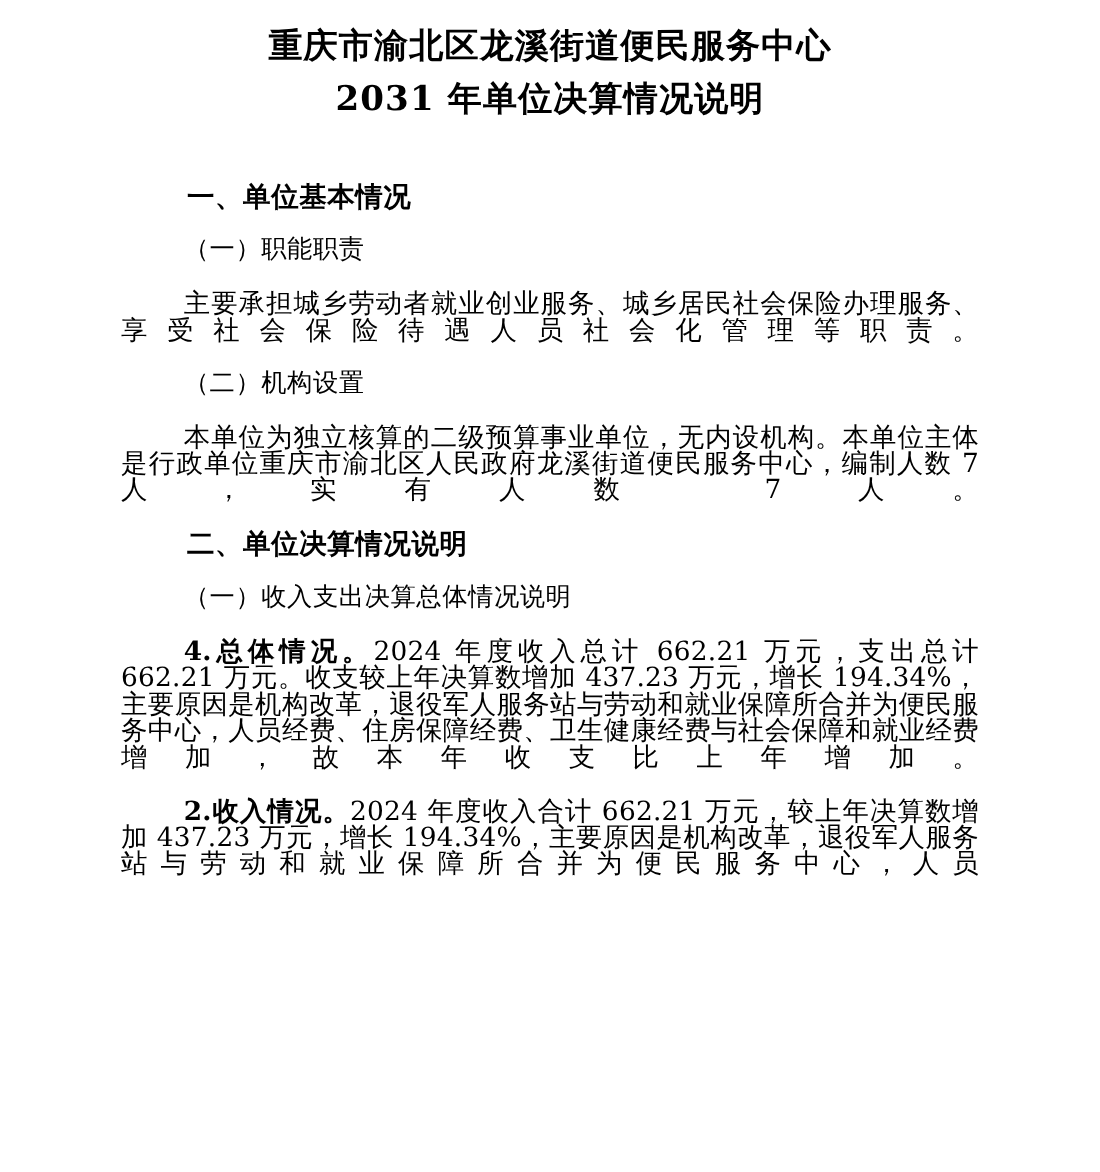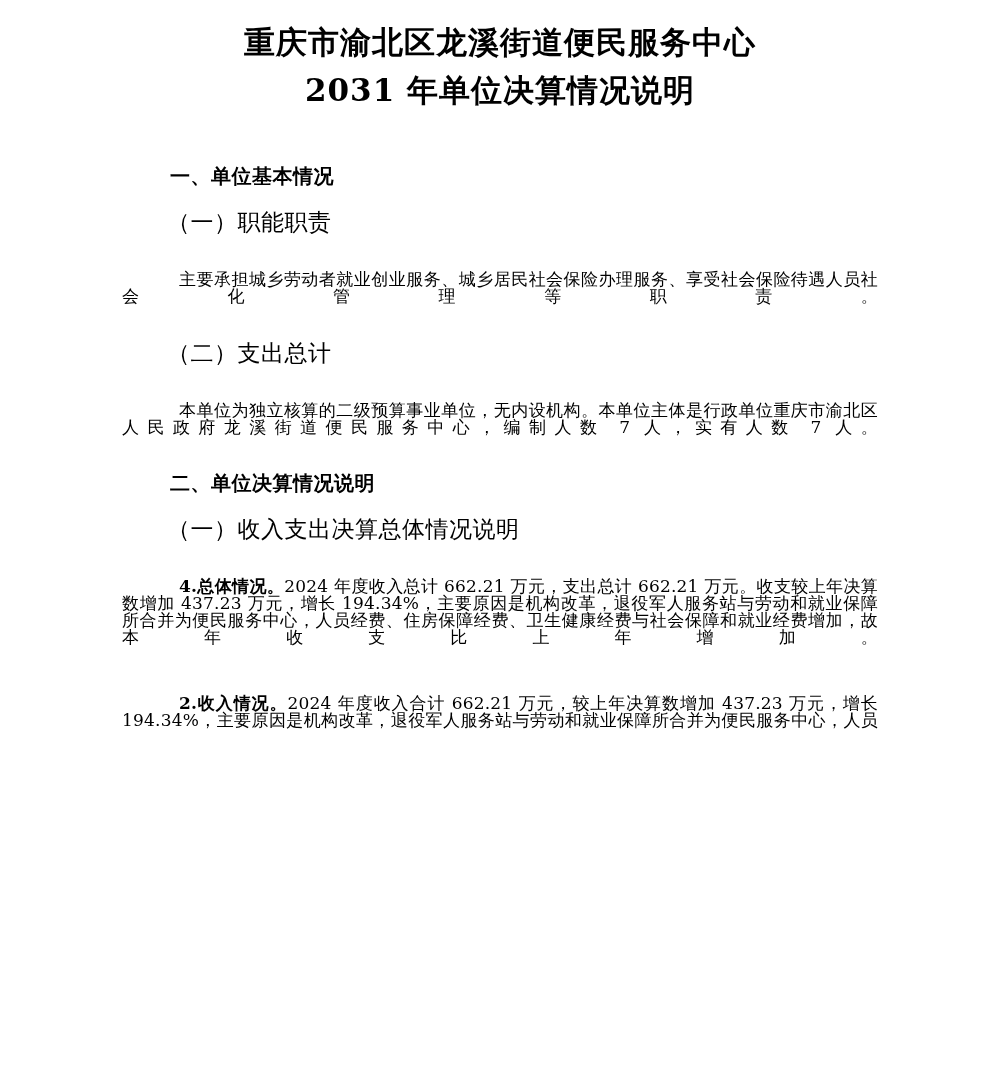--- a/index.html
+++ b/index.html
@@ -34,42 +34,42 @@
   .doc-title .line {
     display: block;
     white-space: nowrap;
   }
   .spacer-after-title {
     height: 52px;
   }
   .h2 {
     font-family: "DejaVu Serif", "Liberation Serif", serif;
     font-weight: bold;
-    font-size: 20px;
+    font-size: 25px;
     line-height: 1.0;
     margin: 0;
     padding: 0 0 0 60px;
     letter-spacing: 0.5px;
     white-space: nowrap;
   }
   .h3 {
     font-family: "DejaVu Serif", "Liberation Serif", serif;
     font-weight: normal;
     font-size: 23px;
     line-height: 1.0;
     margin: 0;
     padding: 0 0 0 57px;
     letter-spacing: 0.5px;
     white-space: nowrap;
   }
   .para {
     font-family: "DejaVu Serif", "Liberation Serif", serif;
-    font-size: 17px;
+    font-size: 24px;
     line-height: 1.0;
-    margin: 12px;
+    margin: 0;
     padding: 0;
     text-align: justify;
     text-align-last: left;
     text-indent: 57px;
     letter-spacing: 0.2px;
   }
   .para.justify-full {
     text-align: justify;
     text-align-last: justify;
   }
@@ -92,21 +92,21 @@
 
   <h2 class="h2">一、单位基本情况</h2>
   <div class="gap-md"></div>
 
   <h3 class="h3">（一）职能职责</h3>
   <div class="gap-md"></div>
 
   <p class="para justify-full">主要承担城乡劳动者就业创业服务、城乡居民社会保险办理服务、享受社会保险待遇人员社会化管理等职责。</p>
   <div class="gap-md"></div>
 
-  <h3 class="h3">（二）支出总计</h3>
+  <h3 class="h3">（二）机构设置</h3>
   <div class="gap-md"></div>
 
   <p class="para justify-full">本单位为独立核算的二级预算事业单位，无内设机构。本单位主体是行政单位重庆市渝北区人民政府龙溪街道便民服务中心，编制人数 7 人，实有人数 7 人。</p>
   <div class="gap-md"></div>
 
   <h2 class="h2">二、单位决算情况说明</h2>
   <div class="gap-md"></div>
 
   <h3 class="h3">（一）收入支出决算总体情况说明</h3>
   <div class="gap-md"></div>

